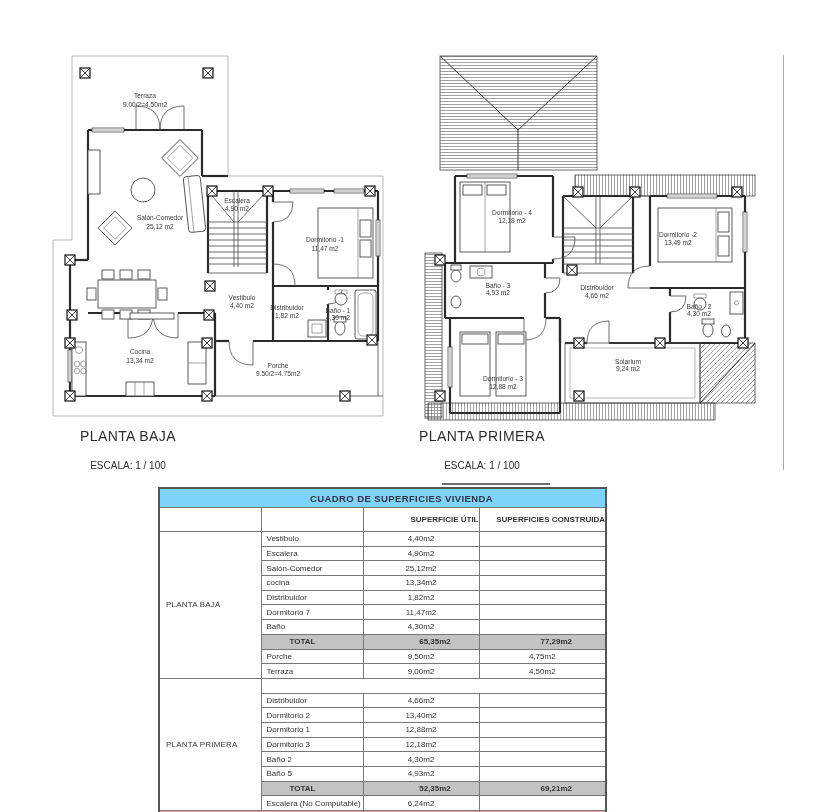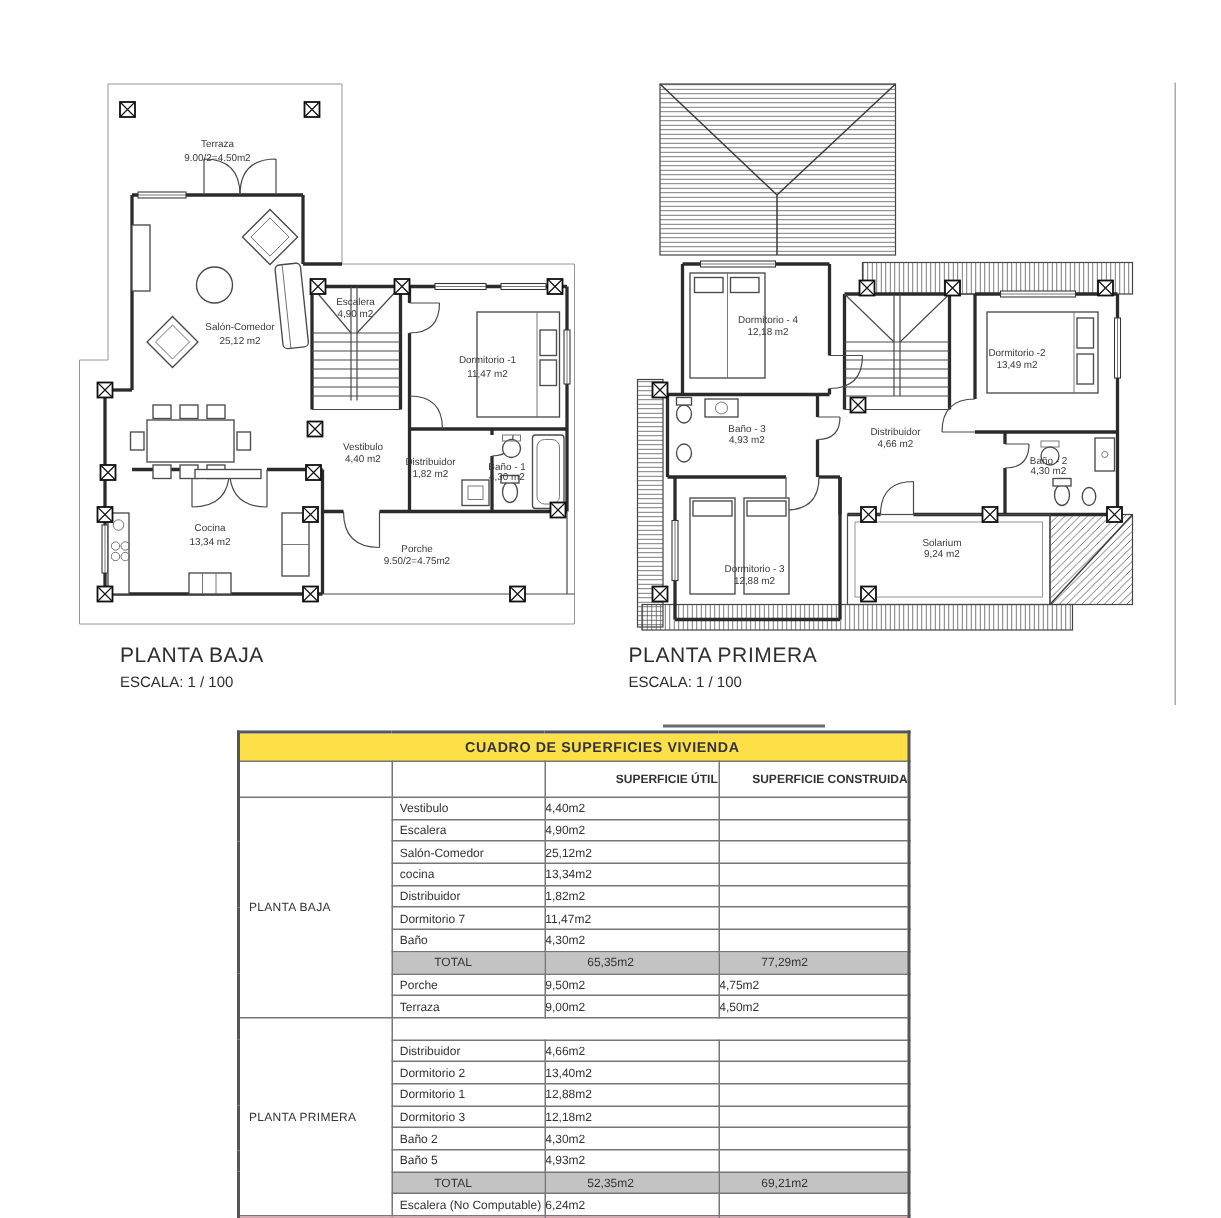--- a/index.html
+++ b/index.html
@@ -16,38 +16,38 @@
   .thin{stroke:#8a8a8a;stroke-width:0.6;fill:none;}
   .f{stroke:#4a4a4a;stroke-width:0.9;fill:#ffffff;}
   .fi{stroke:#6a6a6a;stroke-width:0.6;fill:none;}
   .lbl{font-family:"Liberation Sans",sans-serif;font-size:6.6px;fill:#3a3a3a;text-anchor:middle;}
   .win{fill:#ffffff;stroke:#333;stroke-width:0.7;}
   .hatchrect{stroke:#444;stroke-width:0.8;}
 
   
   .caption{position:absolute;color:#2e2e2e;}
   .caption .cap-title{font-size:14px;letter-spacing:0.4px;}
-  .caption .cap-scale{font-size:10px;margin-top:6px;}
+  .caption .cap-scale{font-size:10px;margin-top:16px;text-align:center;}
   .cap-left{left:80px;top:428px;}
   .cap-right{left:419px;top:428px;}
 
   
   .sheet-edge-v{position:absolute;left:783px;top:55px;width:1px;height:415px;background:#aaa;}
   .sheet-edge-h{position:absolute;left:442px;top:483px;width:108px;height:2px;background:#6b6b6b;}
 
   
   .surf-table{position:absolute;left:158px;top:487px;width:447px;border-collapse:collapse;table-layout:fixed;
               font-family:"Liberation Sans",sans-serif;font-size:8px;color:#333;border:2px solid #555;}
   .surf-table td{border:1px solid #777;height:13.7px;padding:0 2px 0 5px;overflow:hidden;white-space:nowrap;}
-  .surf-table td.c{padding:0;}
-  .surf-table tr.title-row td{background:#fde047;text-align:center;font-weight:bold;font-size:9.5px;
+  .surf-table td.c{text-align:center;padding:0;}
+  .surf-table tr.title-row td{background:#7dd3fc;text-align:center;font-weight:bold;font-size:9.5px;
               height:18px;letter-spacing:0.4px;color:#33323e;padding-left:40px;}
   .surf-table tr.hdr-row td{font-weight:bold;text-align:right;height:23px;padding:0;}
   .surf-table td.sect{padding-left:6px;letter-spacing:0.2px;}
-  .surf-table tr.tot-row td{background:#c3c3c3;font-weight:normal;padding-left:28px;}
+  .surf-table tr.tot-row td{background:#c3c3c3;font-weight:bold;padding-left:28px;}
   .surf-table tr.grand-row td{background:#f1a0a9;}
   .surf-table tr.grand-row td.sect{font-weight:bold;letter-spacing:0.3px;}
 </style>
 </head>
 <body>
 
 <div class="page">
 
   <svg class="plan plan-left" width="360" height="385" viewBox="0 0 360 385">
     <defs>
@@ -415,21 +415,21 @@
         <col style="width:127px">
       </colgroup>
     <tbody>
       <tr class="title-row">
         <td colspan="4">CUADRO DE SUPERFICIES  VIVIENDA</td>
       </tr>
       <tr class="hdr-row">
         <td></td>
         <td></td>
         <td>SUPERFICIE   ÚTIL</td>
-        <td>SUPERFICIE CONSTRUIDA</td>
+        <td>SUPERFICIES CONSTRUIDA</td>
       </tr>
 
       <tr>
         <td class="sect" rowspan="10">PLANTA BAJA</td>
         <td>Vestibulo</td>
         <td class="c">4,40m2</td>
         <td class="c"></td>
       </tr>
       <tr>
         <td>Escalera</td>

